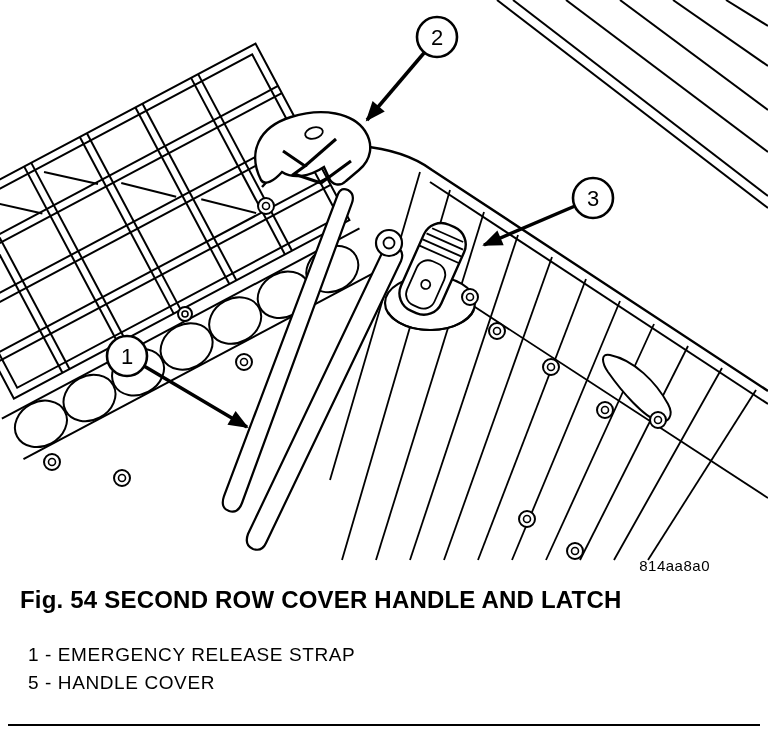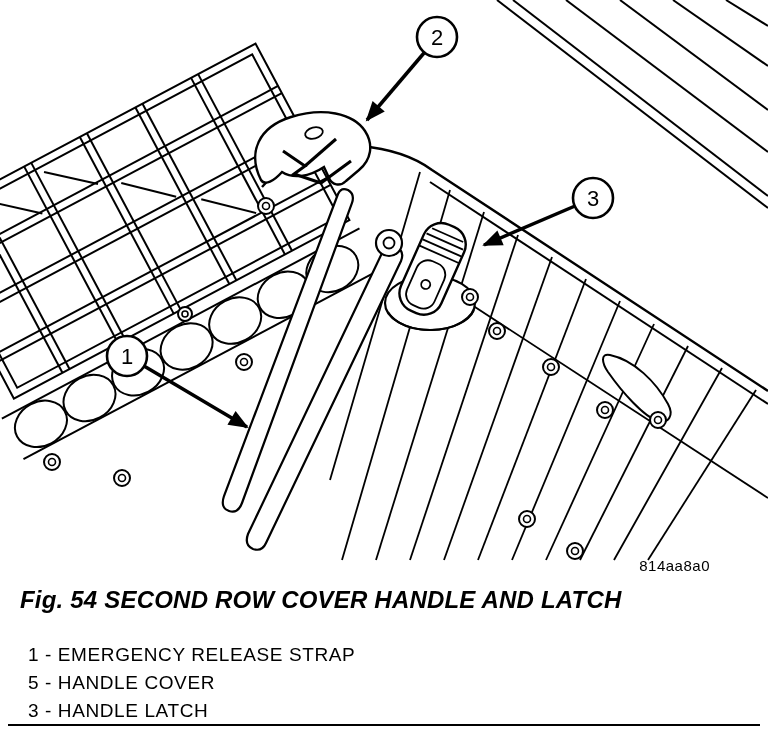--- a/index.html
+++ b/index.html
@@ -24,21 +24,20 @@
     height: 578px;
   }
   .illustration svg { display: block; }
   .figure-caption {
     position: absolute;
     top: 586px;
     left: 20px;
     width: 730px;
     font-size: 24px;
     font-weight: bold;
-    font-style: italic;
     letter-spacing: 0.2px;
     white-space: nowrap;
   }
   .legend {
     position: absolute;
     top: 641px;
     left: 28px;
   }
   .legend-item {
     font-size: 19px;
@@ -248,18 +247,17 @@
 
       <text class="img-code" x="710" y="571" text-anchor="end">814aa8a0</text>
     </svg>
   </div>
 
   <div class="figure-caption">Fig. 54 SECOND ROW COVER HANDLE AND LATCH</div>
 
   <div class="legend">
     <div class="legend-item">1 - EMERGENCY RELEASE STRAP</div>
     <div class="legend-item">5 - HANDLE COVER</div>
-    <div class="legend-item">3 - HANDLE LATCH</div>
   </div>
 
   <div class="bottom-rule"></div>
 
 </div>
 
 </body></html>

